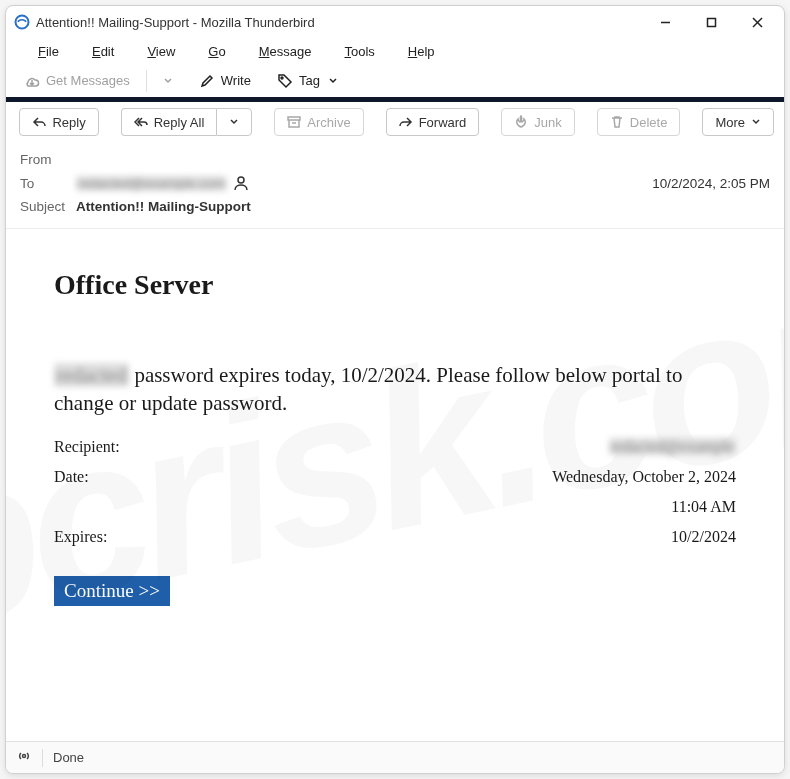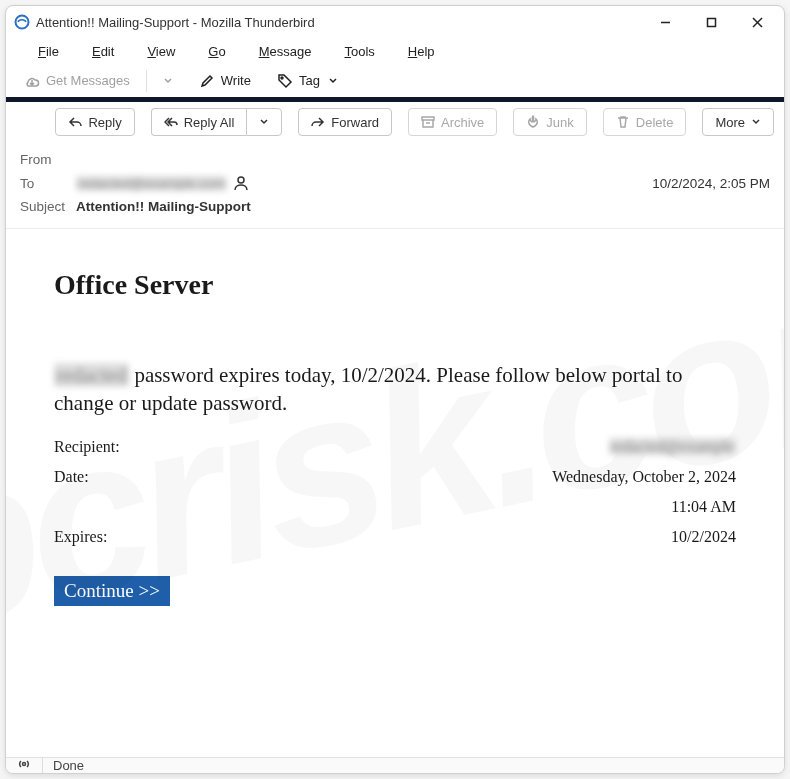--- a/index.html
+++ b/index.html
@@ -76,21 +76,21 @@
 .btn.disabled { color: #a0a0a0; }
 .btn .ico { width: 16px; height: 16px; display:inline-flex; align-items:center; justify-content:center; }
 .btn .chev { margin-left: 2px; }
 .sep { width: 1px; height: 22px; background: #e0e0e0; }
 .toolbar2 {
   display: flex;
   align-items: center;
   justify-content: flex-end;
   height: 40px;
   padding: 4px 10px;
-  gap: 16px;
+  gap: 22px;
 }
 .pillgrp { display: inline-flex; }
 .pill {
   display: inline-flex;
   align-items: center;
   gap: 6px;
   height: 28px;
   padding: 0 12px;
   border: 1px solid #c8c8c8;
   border-radius: 4px;
@@ -145,21 +145,21 @@
   background: #1f5ea8;
   color: #fff;
   font-size: 19px;
   padding: 4px 10px;
   margin-top: 24px;
   font-family: "Times New Roman", Times, serif;
 }
 .statusbar {
   position: absolute;
   bottom: 0; left: 0; right: 0;
-  height: 16px;
+  height: 32px;
   border-top: 1px solid #e0e0e0;
   display: flex;
   align-items: center;
   padding: 0 10px;
   font-size: 13px;
   color: #444;
   background: #fafafa;
   gap: 10px;
 }
 .statusbar .stsep { width:1px; height:18px; background:#ddd; }
@@ -274,36 +274,36 @@
             </svg>
           </span>
         <span>Reply All</span>
       </span>
       <span class="pill right">
         <svg width="10" height="10" viewBox="0 0 10 10">
             <path d="M2 3l3 3 3-3"></path>
           </svg>
       </span>
     </span>
-    <span class="pill">
-      <span class="ico">
-          <svg viewBox="0 0 14 14">
-            <path d="M8 3l4 4-4 4M12 7H5a4 4 0 0 0-4 4"></path>
-          </svg>
-        </span>
-      <span>Forward</span>
-    </span>
     <span class="pill disabled">
       <span class="ico">
           <svg viewBox="0 0 14 14">
             <rect x="1" y="2" width="12" height="3"></rect>
             <path d="M2 5v7h10V5M5 8h4"></path>
           </svg>
         </span>
       <span>Archive</span>
+    </span>
+    <span class="pill">
+      <span class="ico">
+          <svg viewBox="0 0 14 14">
+            <path d="M8 3l4 4-4 4M12 7H5a4 4 0 0 0-4 4"></path>
+          </svg>
+        </span>
+      <span>Forward</span>
     </span>
     <span class="pill disabled">
       <span class="ico">
           <svg viewBox="0 0 14 14">
             <path d="M7 1c2 3-1 4 1 6 2-1 2-3 2-3 2 2 2 6-3 8-5-2-5-6-3-8 0 0 0 2 2 3 2-2-1-3 1-6z"></path>
           </svg>
         </span>
       <span>Junk</span>
     </span>
     <span class="pill disabled">

